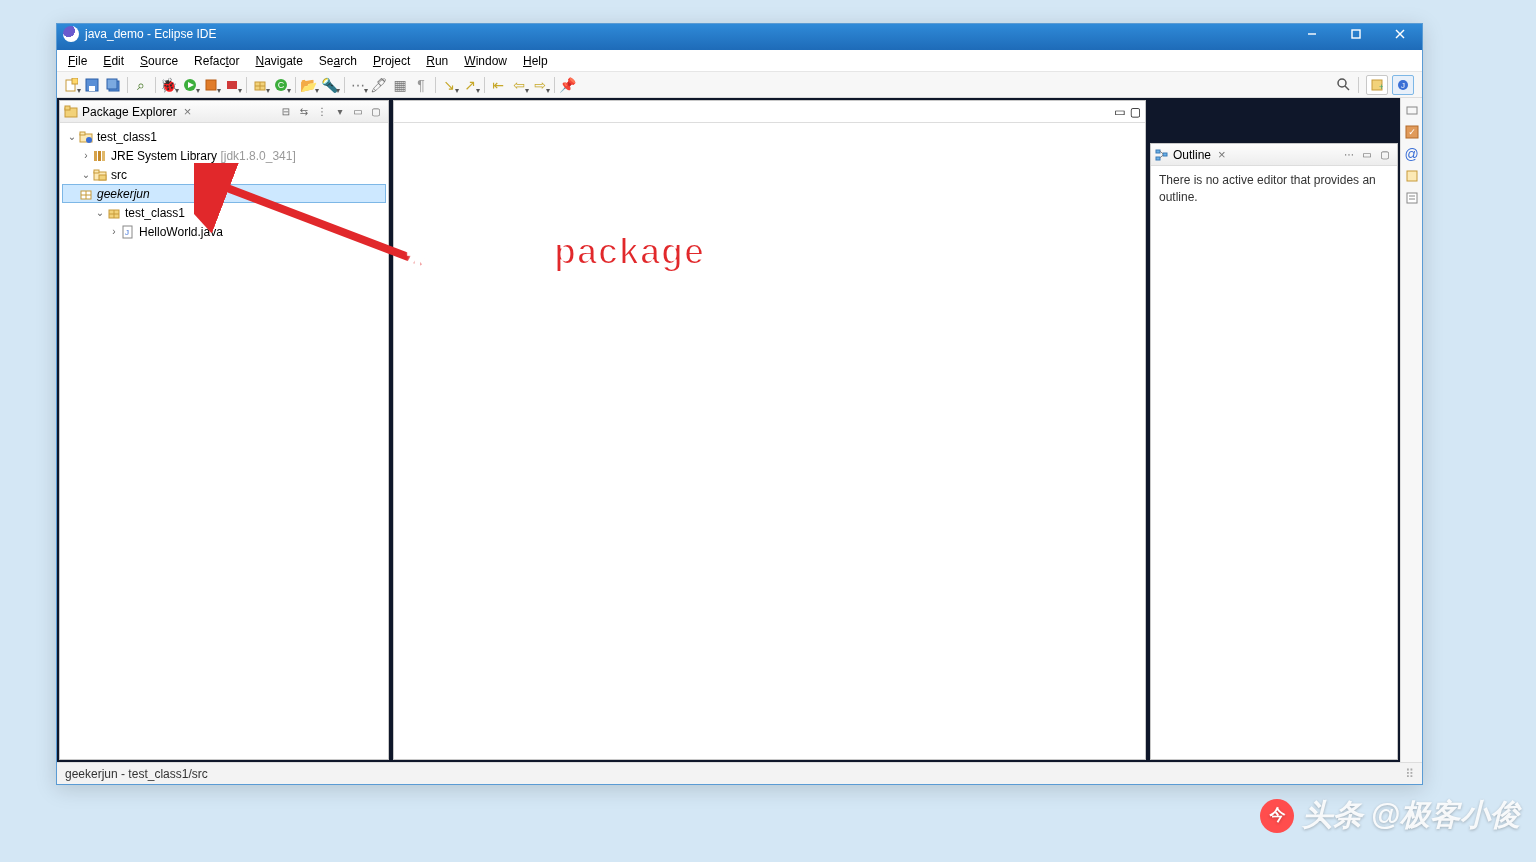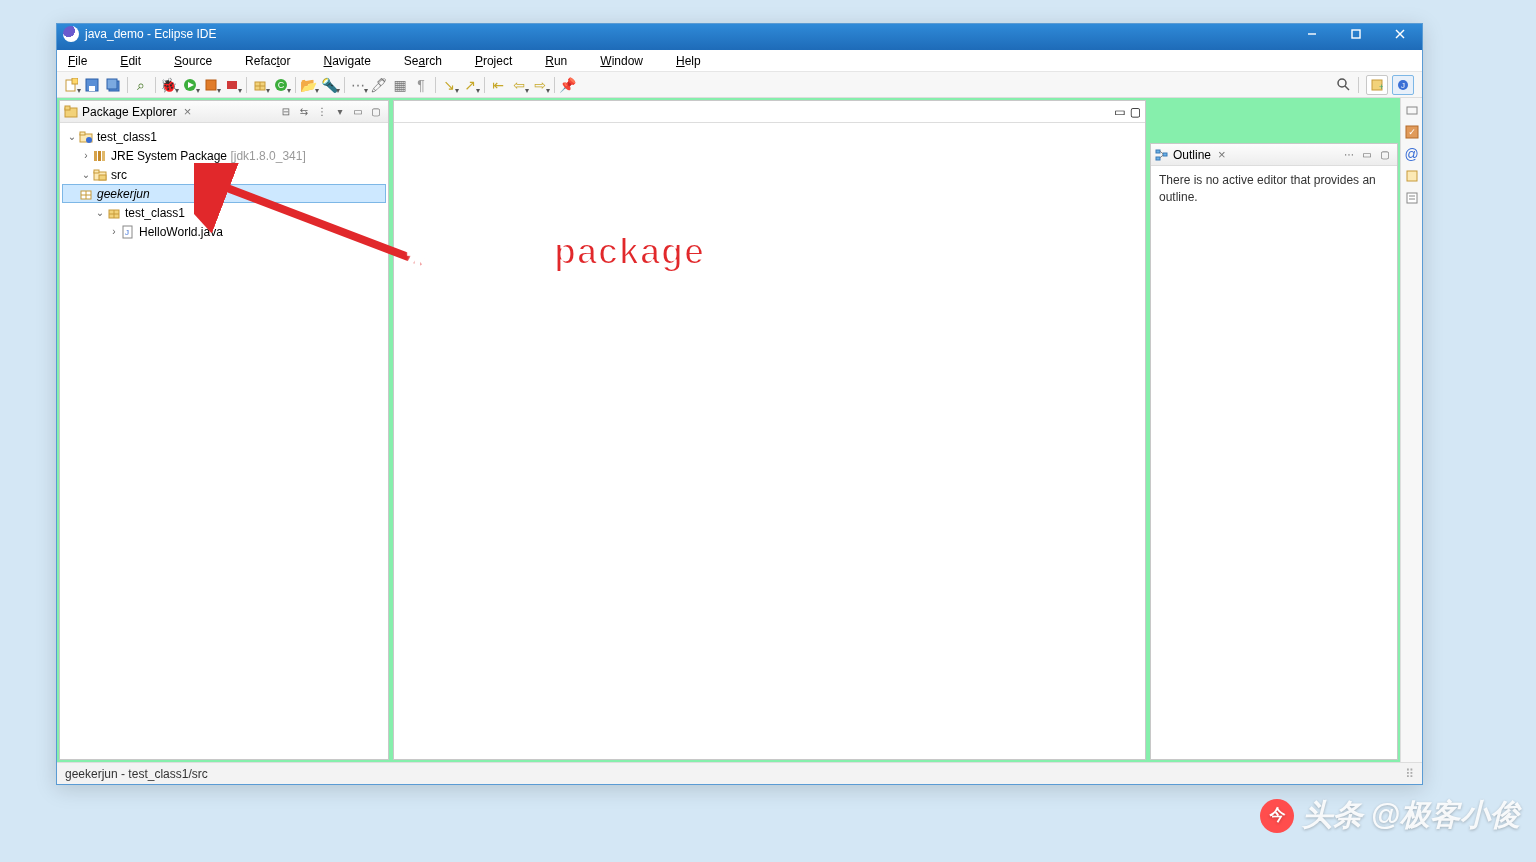--- a/index.html
+++ b/index.html
@@ -4,35 +4,35 @@
 <style>
   * { box-sizing: border-box; margin: 0; padding: 0; }
   body { font-family: "Segoe UI", Tahoma, sans-serif; font-size: 12px; background: #d4e7f5; width: 1536px; height: 862px; position: relative; overflow: hidden; }
   .window { position: absolute; left: 56px; top: 23px; width: 1367px; height: 762px; background: #fff; border: 1px solid #5a9bd4; box-shadow: 0 4px 20px rgba(0,0,0,.15); display: flex; flex-direction: column; }
   
   .titlebar { height: 26px; background: linear-gradient(#2f8ad8,#1e6bb8); color: #fff; display: flex; align-items: center; padding: 0 0 6px 6px; font-size: 12px; }
   .titlebar .eclipse-icon { width: 16px; height: 16px; border-radius: 50%; background: radial-gradient(circle at 35% 30%, #6a5acd 0 40%, #fff 42% 100%); margin-right: 6px; display:inline-block; }
   .titlebar .title { flex:1; }
   .titlebtn { width: 44px; height: 26px; display:flex; align-items:center; justify-content:center; color:#fff; }
   
-  .menubar { height: 22px; background:#fff; border-bottom:1px solid #e6e6e6; display:flex; align-items:center; padding:0 4px; gap:19px; color:#000; }
+  .menubar { height: 22px; background:#fff; border-bottom:1px solid #e6e6e6; display:flex; align-items:center; padding:0 4px; gap:2px; color:#000; }
   .menuitem { padding:2px 7px; cursor:default; }
   .underline { text-decoration: underline; }
   
   .toolbar { height: 26px; background:#f7f7f7; border-bottom:1px solid #ddd; display:flex; align-items:center; padding:0 4px; gap:1px; }
   .tbtn { width:20px; height:20px; display:flex; align-items:center; justify-content:center; border:1px solid transparent; border-radius:2px; position:relative; }
   .tbtn .dd { font-size:8px; position:absolute; right:-1px; bottom:-1px; color:#555; }
   .spacer { flex:1; }
   .sep-v { width:6px; display:flex; align-items:center; justify-content:center; }
   .sep-v::before { content:""; width:1px; height:16px; background:#ccc; }
   
   .persp { display:flex; align-items:center; gap:4px; padding:0 4px; }
   .persp .pill { width:22px; height:20px; display:flex; align-items:center; justify-content:center; border:1px solid #c8c8c8; border-radius:2px; background:#fff; }
   
-  .layout { flex:1; display:flex; background:#86efac; min-height:0; }
+  .layout { flex:1; display:flex; background:#0f172a; min-height:0; }
   .view { background:#fff; border:1px solid #c8c8c8; display:flex; flex-direction:column; margin:2px; }
   .view-header { height:22px; display:flex; align-items:center; background:linear-gradient(#fdfdfd,#ededed); border-bottom:1px solid #ddd; padding:0 4px; gap:4px; }
   .view-header .label { display:flex; align-items:center; gap:4px; }
   .view-header .tabclose { font-size:13px; color:#777; padding:0 3px; }
   .view-header .actions { margin-left:auto; display:flex; gap:2px; align-items:center; }
   .view-header .actbtn { width:16px; height:16px; display:flex; align-items:center; justify-content:center; color:#666; font-size:10px; }
   
   .pkg-explorer { width:330px; }
   .tree { padding:4px 2px; flex:1; overflow:auto; color:#000; }
   .tree-row { display:flex; align-items:center; height:19px; padding-left:4px; white-space:nowrap; }
@@ -276,21 +276,21 @@
         </div>
         <div class="tree-row ind1">
           <span class="tw">›</span>
           <span class="ticon">
               <svg width="14" height="14">
                 <rect x="1" y="2" width="3" height="10" fill="#d6a24a"></rect>
                 <rect x="5" y="2" width="3" height="10" fill="#c68a2a"></rect>
                 <rect x="9" y="2" width="3" height="10" fill="#e0b86a"></rect>
               </svg>
             </span>
-          <span>JRE System Package</span>
+          <span>JRE System Library</span>
           <span>&nbsp;</span>
           <span class="lib-ver">[jdk1.8.0_341]</span>
         </div>
         <div class="tree-row ind1">
           <span class="tw">⌄</span>
           <span class="ticon">
               <svg width="14" height="14">
                 <rect x="1" y="4" width="12" height="8" fill="#fce9b5" stroke="#c79a3a"></rect>
                 <rect x="1" y="2" width="5" height="3" fill="#fce9b5" stroke="#c79a3a"></rect>
                 <rect x="6" y="7" width="7" height="5" fill="#f2d27a" stroke="#c79a3a"></rect>

